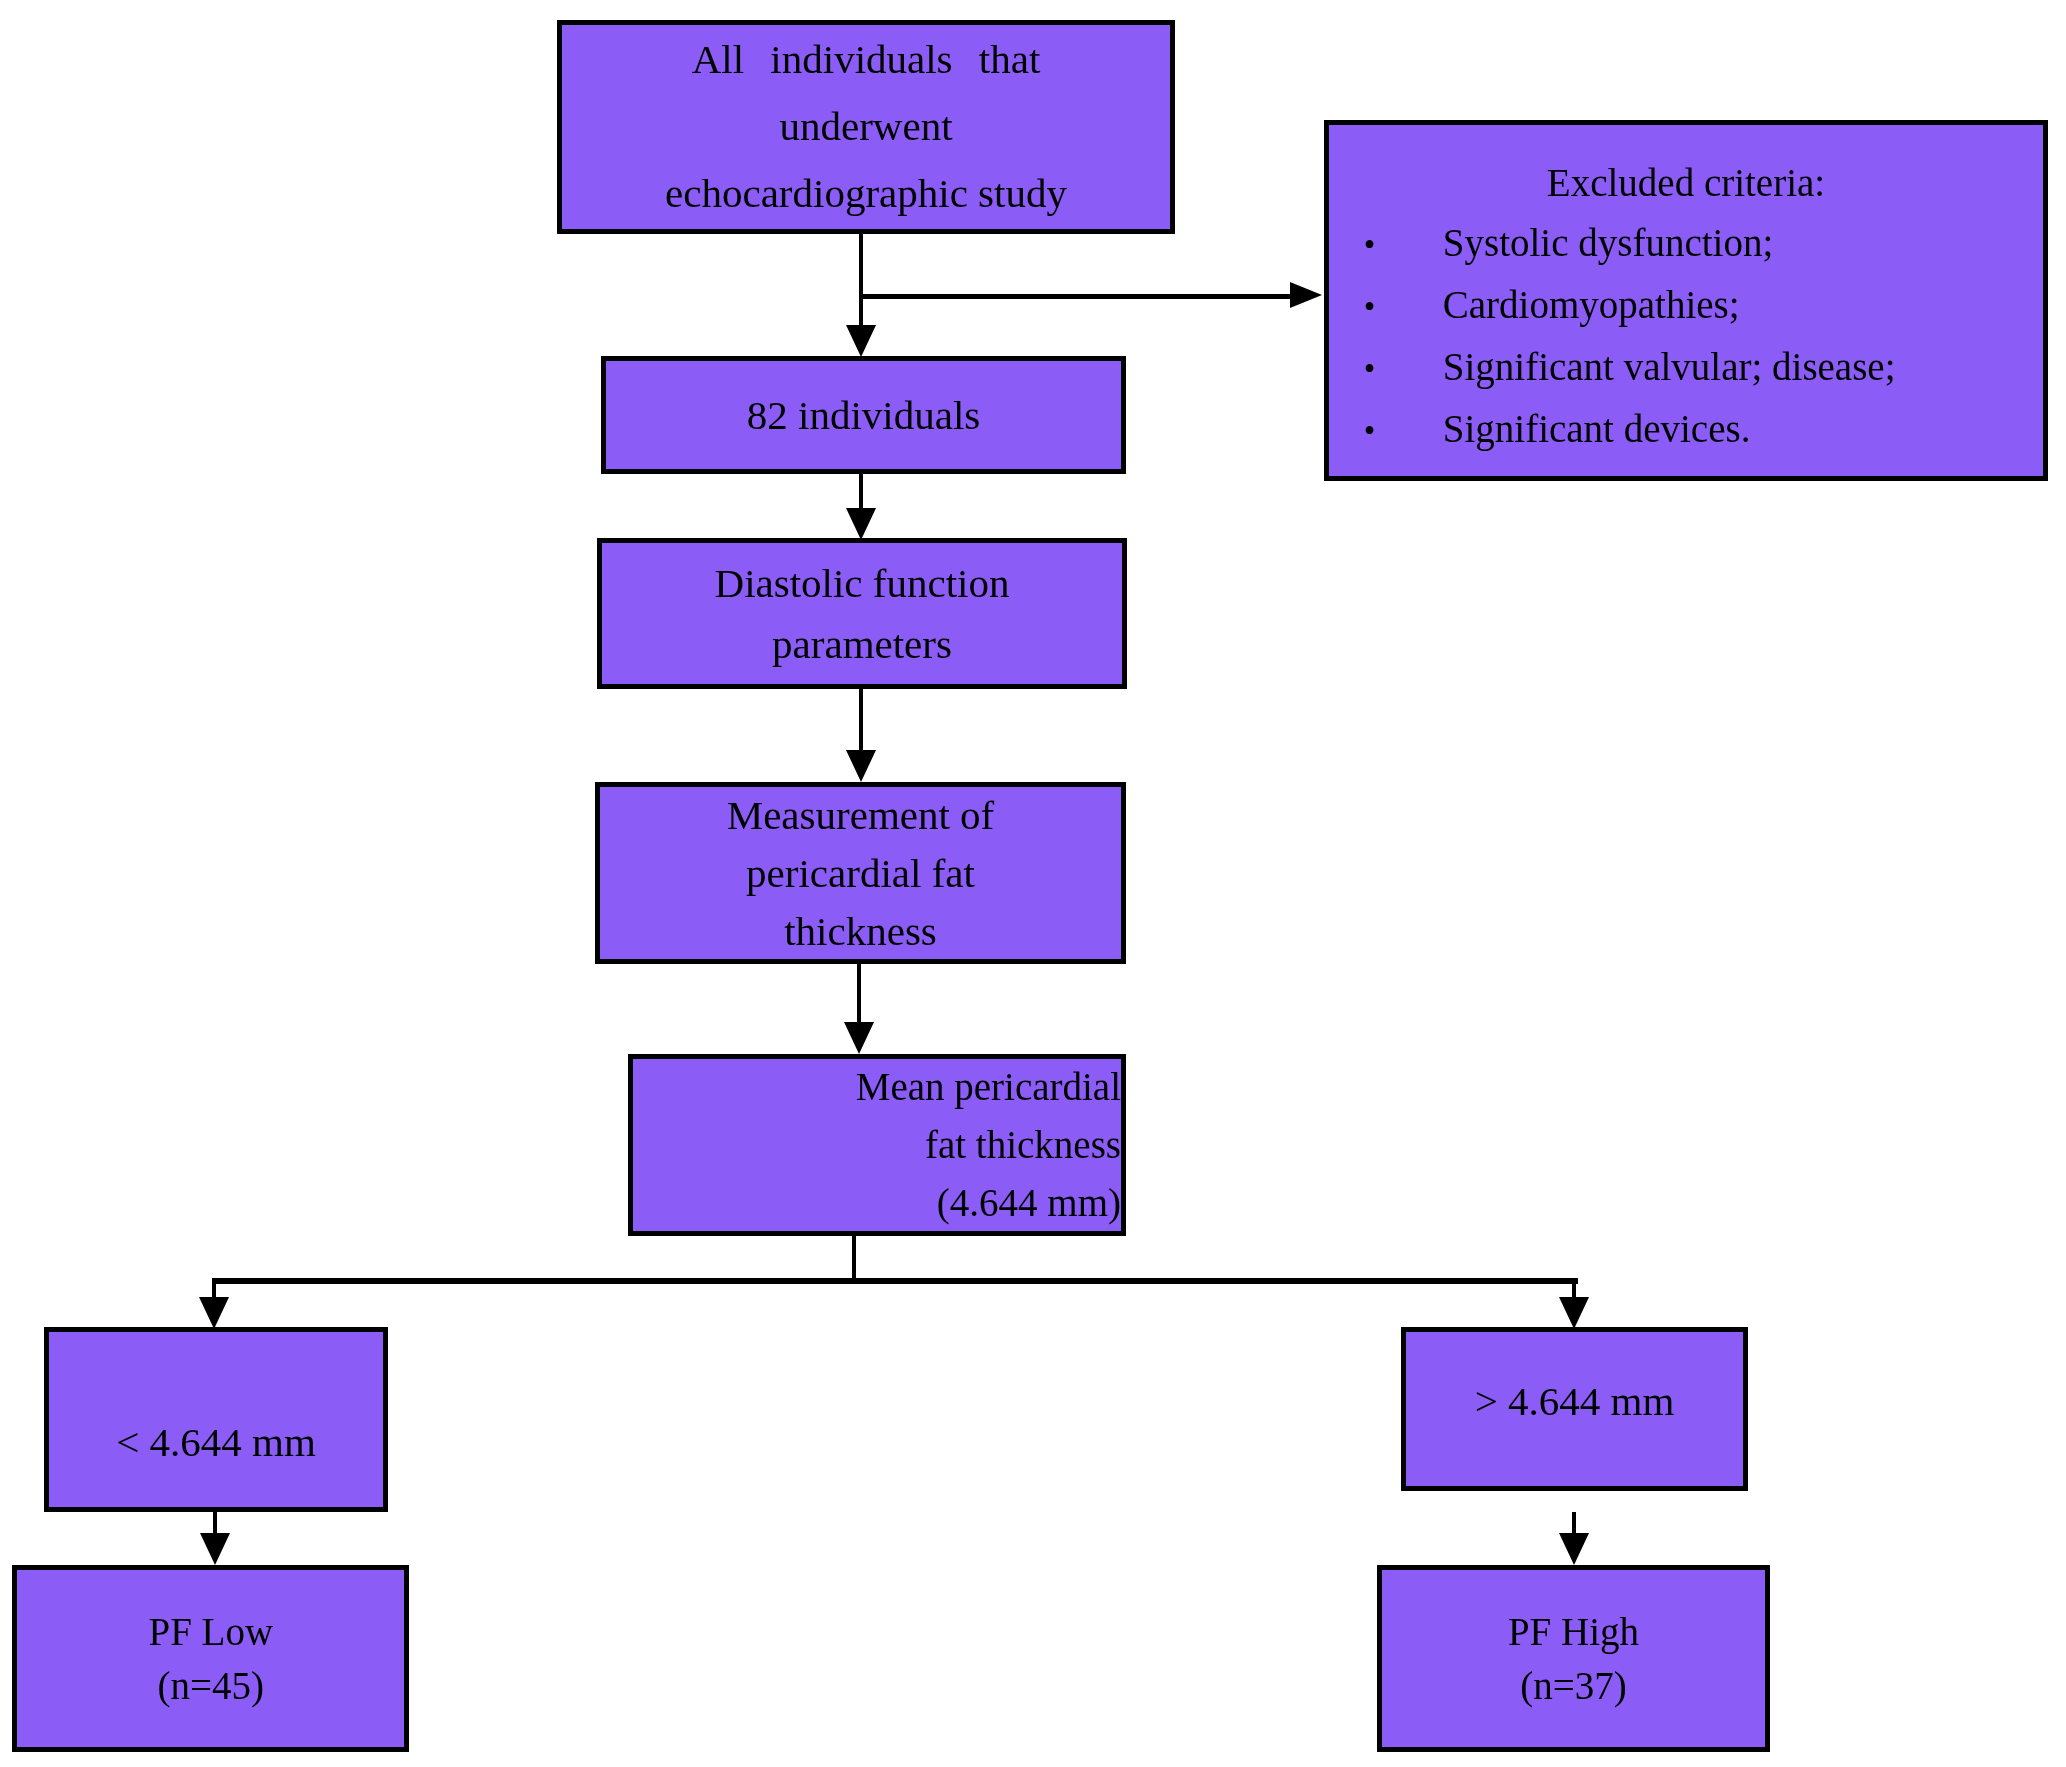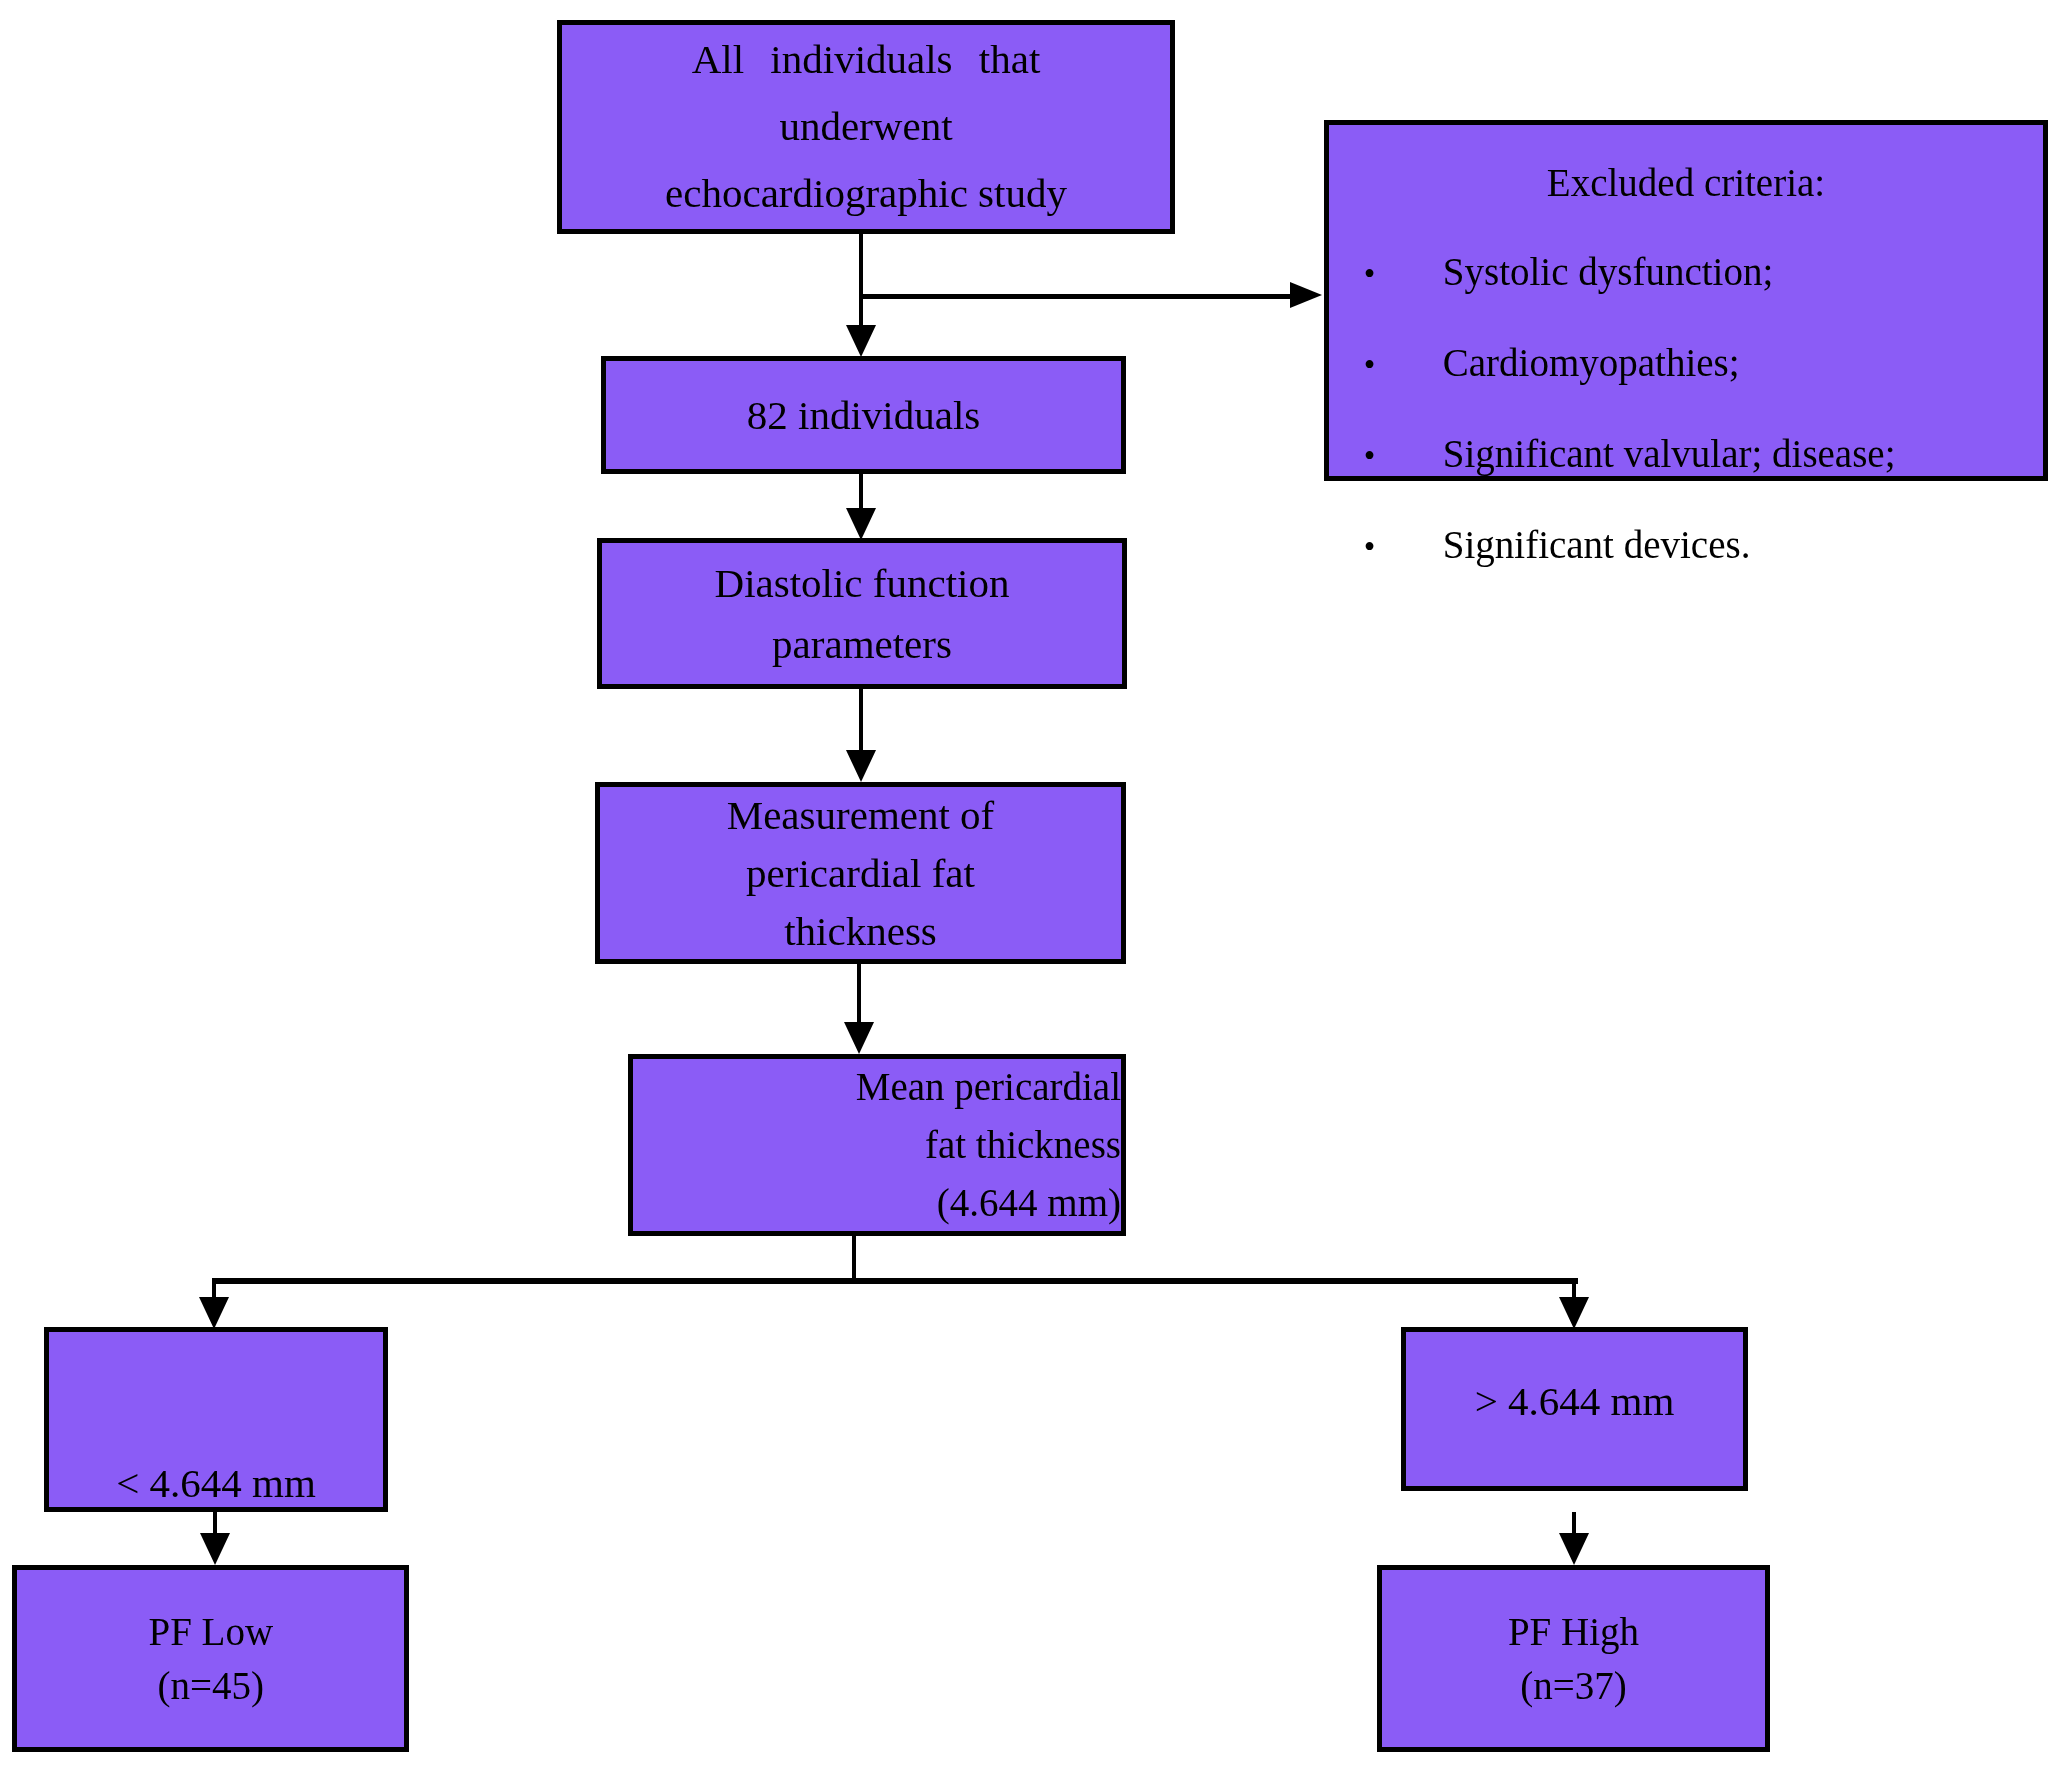--- a/index.html
+++ b/index.html
@@ -26,27 +26,27 @@
     align-items: center;
     justify-content: center;
     text-align: center;
   }
   .box .line { display: block; }
 
   
   .box-all         { left: 557px;  top: 19.6px;   width: 618px; height: 214px; font-size: 41px; line-height: 67px; }
   .box-excluded    { left: 1324px; top: 120px;  width: 724px; height: 361px; border-width: 5.8px;
                      font-size: 39px; line-height: 60px; justify-content: flex-start;
-                     padding: 27.6px 14.5px 14.5px 14.5px; align-items: stretch; text-align: left; gap: 29px; }
+                     padding: 27.6px 14.5px 14.5px 14.5px; align-items: stretch; text-align: left; }
   .box-n82         { left: 601px;  top: 356px;  width: 525px; height: 118px; font-size: 41px; }
   .box-diastolic   { left: 597px;  top: 538px;  width: 530px; height: 151px; font-size: 41px; line-height: 61px; }
   .box-measurement { left: 595px;  top: 782px; width: 531px; height: 182px; font-size: 41px; line-height: 58px; }
   .box-mean        { left: 628px;  top: 1054px; width: 498px; height: 182px; font-size: 39px; line-height: 58px; align-items: flex-end; }
   .box-lt          { left: 44px;   top: 1327px; width: 344px; height: 185px; font-size: 41px;
-                     justify-content: flex-end; padding-top: 45px; }
+                     justify-content: center; padding-top: 45px; }
   .box-gt          { left: 1401px; top: 1327px; width: 347px; height: 164px; font-size: 41px;
                      justify-content: flex-start; padding-top: 45px; }
   .box-pflow       { left: 12.3px;   top: 1565px; width: 397px; height: 187px; font-size: 39px; line-height: 54px; }
   .box-pfhigh      { left: 1377px; top: 1565px; width: 393px; height: 187px; font-size: 39px; line-height: 54px; }
 
   .ws-wide { word-spacing: 16px; }
 
   .excl-title { text-align: center; display: block; }
   .excl-row { display: flex; flex-direction: row; align-items: baseline; }
   .excl-bullet {

